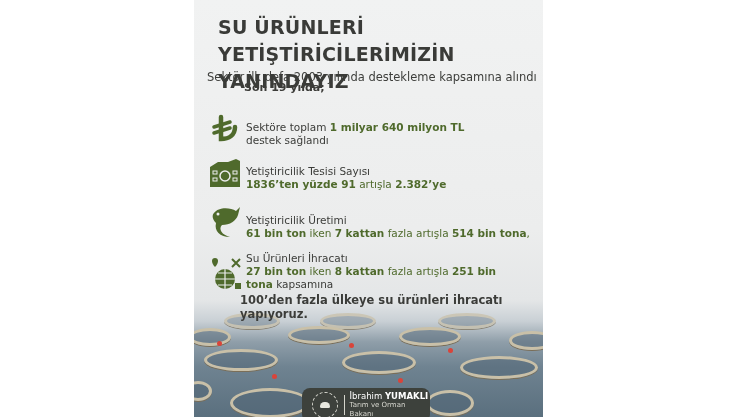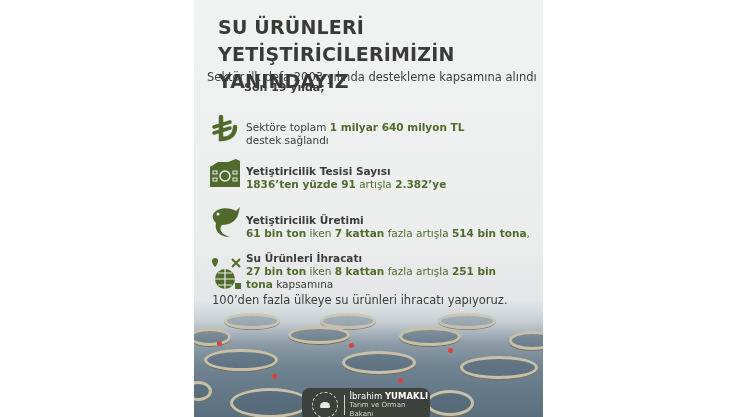--- a/index.html
+++ b/index.html
@@ -6,22 +6,22 @@
   body { width:740px; height:417px; background:#ffffff; position:relative; overflow:hidden; font-family:"DejaVu Sans", sans-serif; }
   .poster { position:absolute; left:194px; top:0; width:349px; height:417px; overflow:hidden;
     background: linear-gradient(180deg, #f1f2f2 0%, #eceded 55%, #e4e6e7 72%, #c9d0d5 77%, #8f9ea9 82%, #6f8391 88%, #5a6f7e 100%); }
   .title { position:absolute; left:24px; top:14px; font-weight:bold; font-size:19px; line-height:27px; color:#3a3b38; letter-spacing:0.2px; }
   .subtitle { position:absolute; left:13px; top:70px; font-size:11.5px; color:#3d3e3b; }
   .since { position:absolute; left:50px; top:81px; font-size:11px; font-weight:bold; color:#3c3c39; }
   .item { position:absolute; left:14px; display:flex; align-items:flex-end; }
   .item .ic { width:34px; height:34px; margin-right:4px; flex:none; }
   .item .txt { font-size:10.5px; line-height:13px; color:#3b3c39; }
   .g { color:#4f6a2c; font-weight:bold; }
-  .hd { font-weight:bold; color:#3b3c39; }
-  .final { position:absolute; left:18px; top:293px; font-size:11.5px; font-weight:normal; color:#3b3c39; }
+  .hd { font-weight:normal; color:#3b3c39; }
+  .final { position:absolute; left:46px; top:293px; font-size:11.5px; font-weight:bold; color:#3b3c39; }
   .cage { position:absolute; border:3px solid #c9c0a8; border-radius:50%; background:rgba(80,100,115,0.5); box-shadow:0 1px 0 #7a6e58; }
   .buoy { position:absolute; width:5px; height:5px; border-radius:50%; background:#d9443a; }
   .badge { position:absolute; left:108px; top:388px; width:128px; height:34px; background:#3d413c; border-radius:8px; display:flex; align-items:center; }
   .seal { width:24px; height:24px; border:1px dashed #d8d8d0; border-radius:50%; margin-left:10px; margin-right:6px; display:flex; align-items:center; justify-content:center; }
   .seal-inner { width:10px; height:6px; background:#e8e8e0; border-radius:6px 6px 2px 2px; }
   .sep { width:1px; height:20px; background:#d5d5cc; margin-right:5px; }
   .bn { color:#fff; font-size:8.5px; font-weight:bold; line-height:10px; }
   .bt { color:#d8d8d0; font-size:7px; line-height:9px; }
 </style>
 </head>

